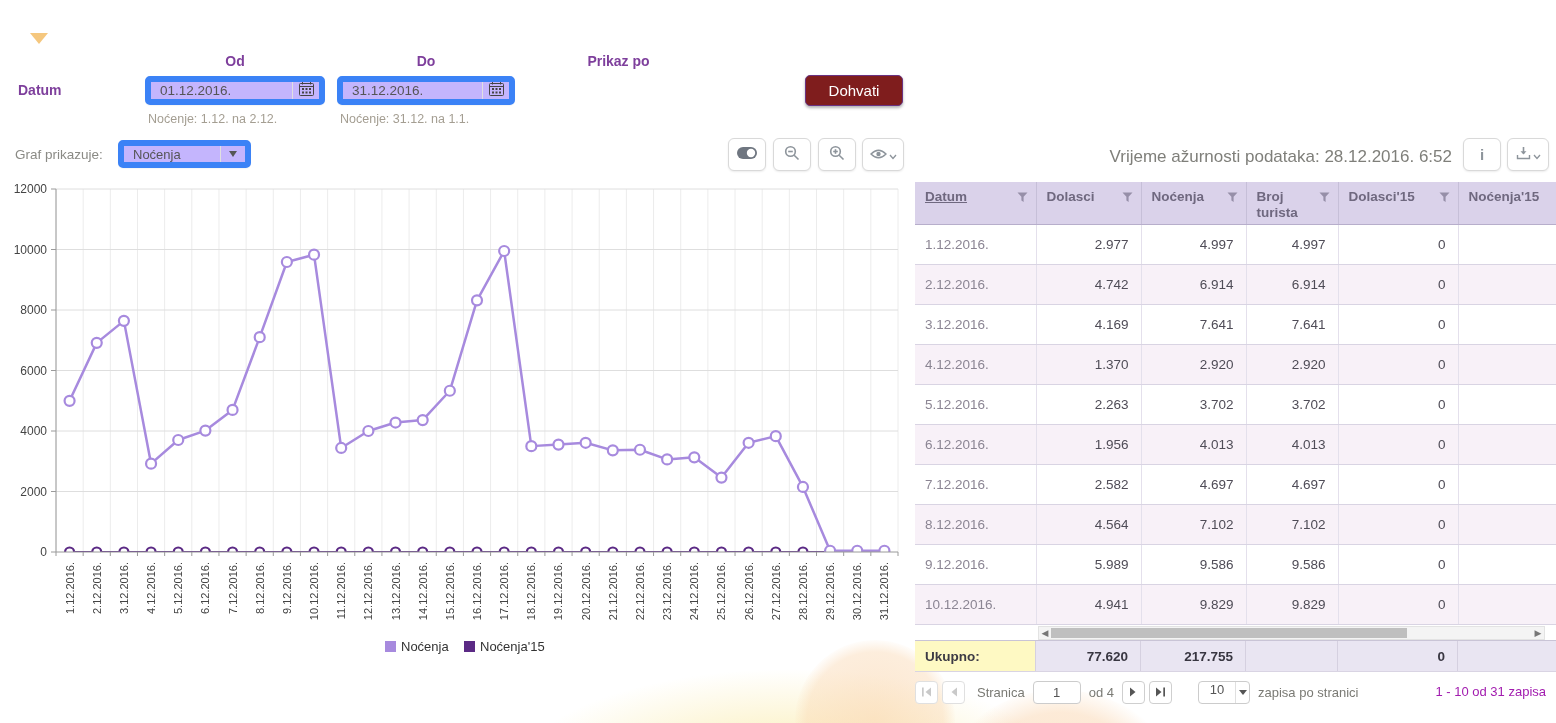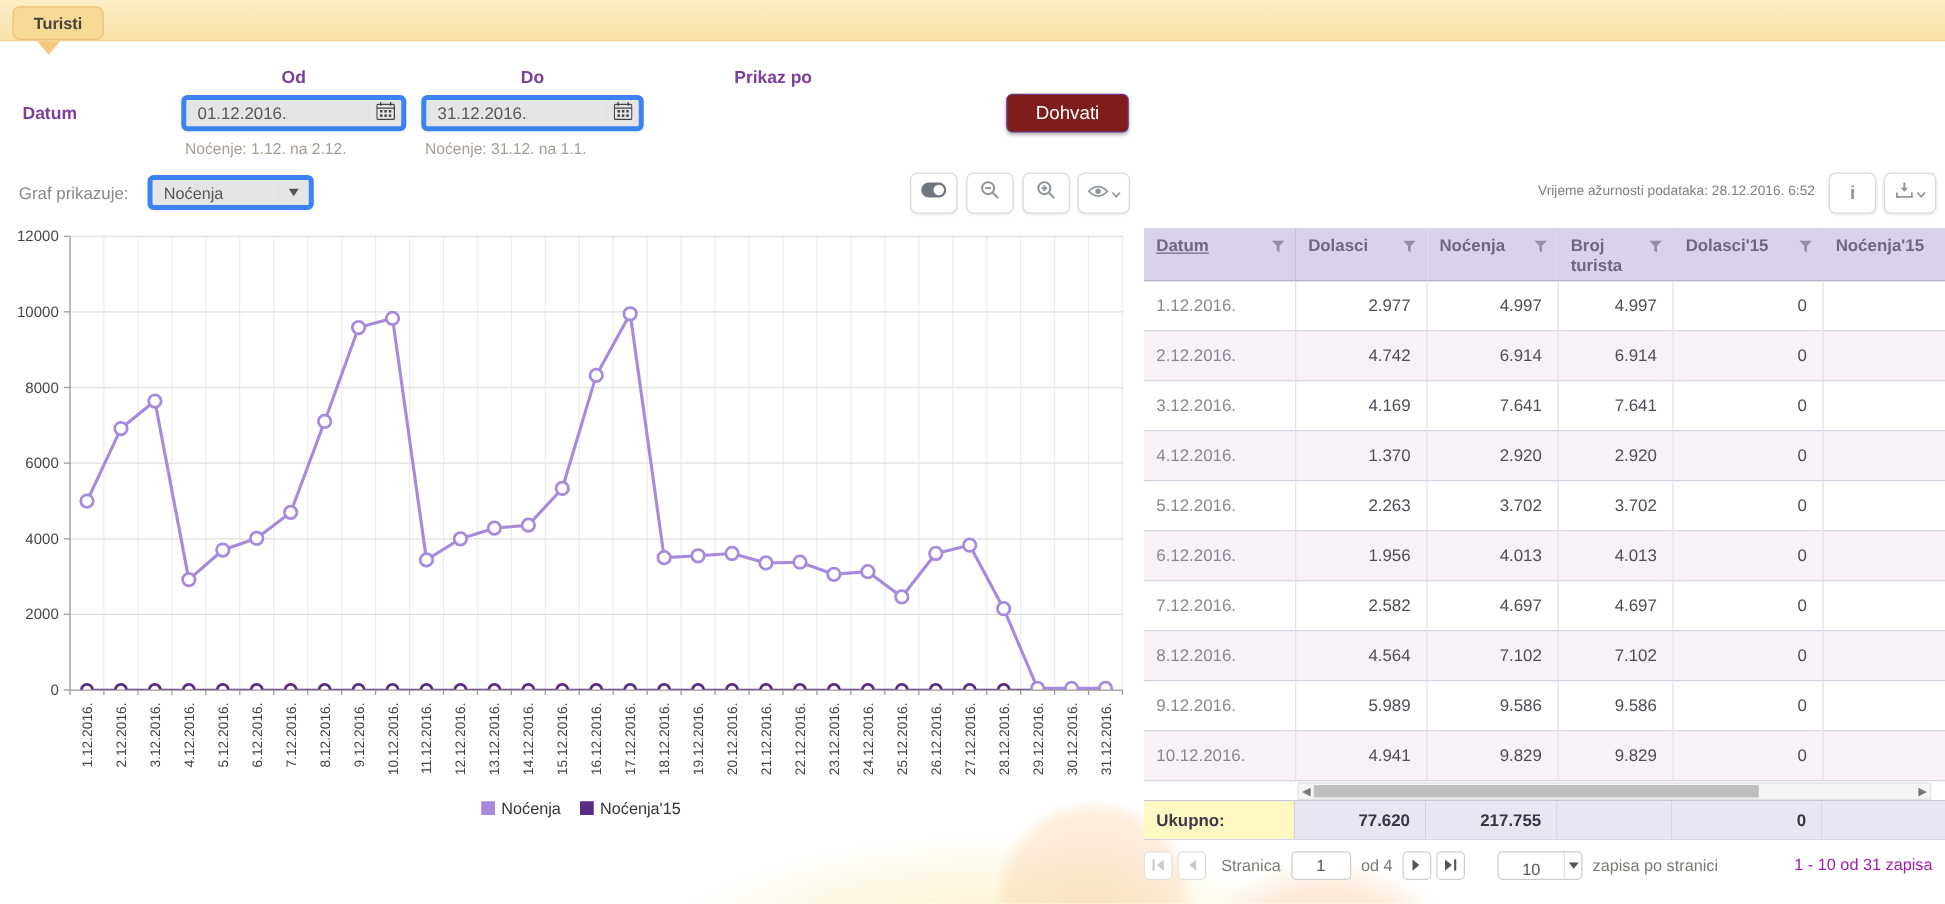--- a/index.html
+++ b/index.html
@@ -12,21 +12,21 @@
   .tab { position:absolute; left:10px; top:5px; height:27px; padding:5px 16px;
          background:#f8d995; border:1px solid #ecc07a; border-radius:6px;
          font-size:13px; font-weight:bold; color:#45433c; }
   .tab-pointer { position:absolute; left:30px; top:33px; width:0; height:0;
                  border-left:9px solid transparent; border-right:9px solid transparent;
                  border-top:11px solid #f5c77e; }
 
   
   .flabel { position:absolute; font-size:14px; font-weight:bold; color:#7e3f9c; }
   .note { position:absolute; font-size:12.5px; color:#a49e92; }
-  .inputbox { position:absolute; height:29px; background:#e5e5e5; border:4px solid #3b82f6;
+  .inputbox { position:absolute; height:29px; background:#c4b5fd; border:6px solid #3b82f6;
               border-radius:5px; display:flex; align-items:center; overflow:hidden;
               box-shadow:0 1px 1px rgba(0,0,0,.04); }
   .inputbox .val { flex:1; padding-left:9px; font-size:13.5px; color:#555; }
   .inputbox .endbtn { width:27px; height:100%; border-left:1px solid #e0e0e0;
                       display:flex; align-items:center; justify-content:center; cursor:pointer; }
   .caret { width:0; height:0; border-left:4.5px solid transparent; border-right:4.5px solid transparent;
            border-top:6px solid #555; }
   .btn-dohvati { position:absolute; left:805px; top:75px; width:98px; height:31px;
                  background:#7f1d1d; border:1px solid #6a3282; border-radius:5px; color:#fff;
                  font-size:15px; display:flex; align-items:center; justify-content:center;
@@ -40,21 +40,21 @@
              justify-content:center; cursor:pointer; box-shadow:0 1px 2px rgba(0,0,0,.08); gap:2px; }
 
   
   .chart-mount { position:absolute; left:12px; top:181px; width:905px; height:490px; }
   .ytick { font-size:12px; fill:#444; font-family:"Liberation Sans",sans-serif; }
   .xtick { font-size:11px; fill:#444; font-family:"Liberation Sans",sans-serif; }
   .legend-text { font-size:13px; fill:#333; font-family:"Liberation Sans",sans-serif; }
 
   
   .updated { position:absolute; left:1050px; top:147px; width:402px; text-align:right;
-             font-size:11px; color:#7f7f7a; }
+             font-size:17px; color:#7f7f7a; }
   .ibtn { position:absolute; left:1463px; top:138px; width:38px; height:33px; }
   .dlbtn { position:absolute; left:1507px; top:138px; width:42px; height:33px; }
   .ibtn span { font-size:15px; font-weight:bold; color:#8d949b; }
 
   
   .grid-wrap { position:absolute; left:915px; top:182px; width:641px; height:490px; overflow:hidden; }
   table.grid { border-collapse:collapse; table-layout:fixed; width:700px; font-size:13.5px; }
   .grid col.c0{width:121px}.grid col.c1{width:105px}.grid col.c2{width:105px}
   .grid col.c3{width:92px}.grid col.c4{width:120px}.grid col.c5{width:157px}
   .grid thead th { height:42px; background:#dad2ea; border-bottom:1px solid #b7aecb;
@@ -85,22 +85,22 @@
   
   .pager { position:absolute; left:915px; top:678px; width:641px; height:28px;
            display:flex; align-items:center; font-size:13px; color:#7a7a74; }
   .pbtn { width:23px; height:23px; border:1px solid #cfcfcf; border-radius:4px; background:#fff;
           display:flex; align-items:center; justify-content:center; cursor:pointer; margin-right:4px; }
   .pbtn.disabled { border-color:#e0e0e0; cursor:default; }
   .pager .lbl { margin:0 8px; }
   .page-input { width:48px; height:23px; border:1px solid #ccc; border-radius:4px;
                 text-align:center; font-size:13px; color:#555;
                 font-family:"Liberation Sans",sans-serif; }
-  .size-select { width:68px; height:23px; border:1px solid #ccc; border-radius:4px; background:#fff;
-                 display:flex; align-items:flex-end; margin-left:22px; cursor:pointer; }
+  .size-select { width:52px; height:23px; border:1px solid #ccc; border-radius:4px; background:#fff;
+                 display:flex; align-items:flex-start; margin-left:22px; cursor:pointer; }
   .size-select .val { flex:1; text-align:center; color:#555; }
   .size-select .sscaret { width:14px; display:flex; justify-content:center; border-left:1px solid #e0e0e0; height:100%; align-items:center; }
   .range { position:absolute; right:10px; top:6px; font-size:13px; color:#a21caf; }
 
   
   .blob { position:absolute; border-radius:50%; pointer-events:none; }
   .blob1 { left:510px; top:668px; width:560px; height:220px;
            background:radial-gradient(ellipse at center, rgba(248,228,140,.75) 0%, rgba(248,228,140,0) 70%); }
   .blob2 { left:795px; top:640px; width:160px; height:160px;
            background:radial-gradient(circle, rgba(250,216,178,.65) 0%, rgba(250,216,178,.45) 60%, rgba(250,216,178,0) 72%); }
@@ -109,23 +109,20 @@
 </style>
 </head>
 <body>
 
 <div class="page">
 
   <div class="blob blob1"></div>
   <div class="blob blob2"></div>
   <div class="blob blob3"></div>
 
-  <div class="topbar">
-    <div class="tab">Turisti</div>
-  </div>
   <div class="tab-pointer"></div>
 
   <div class="flabel" style="left:18px; top:82px;">Datum</div>
   <div class="flabel" style="left:145px; top:53px; width:180px; text-align:center;">Od</div>
   <div class="flabel" style="left:337px; top:53px; width:178px; text-align:center;">Do</div>
   <div class="flabel" style="left:530px; top:53px; width:177px; text-align:center;">Prikaz po</div>
 
   <div class="inputbox" style="left:145px; top:76px; width:180px;">
     <span class="val">01.12.2016.</span>
     <span class="endbtn">

